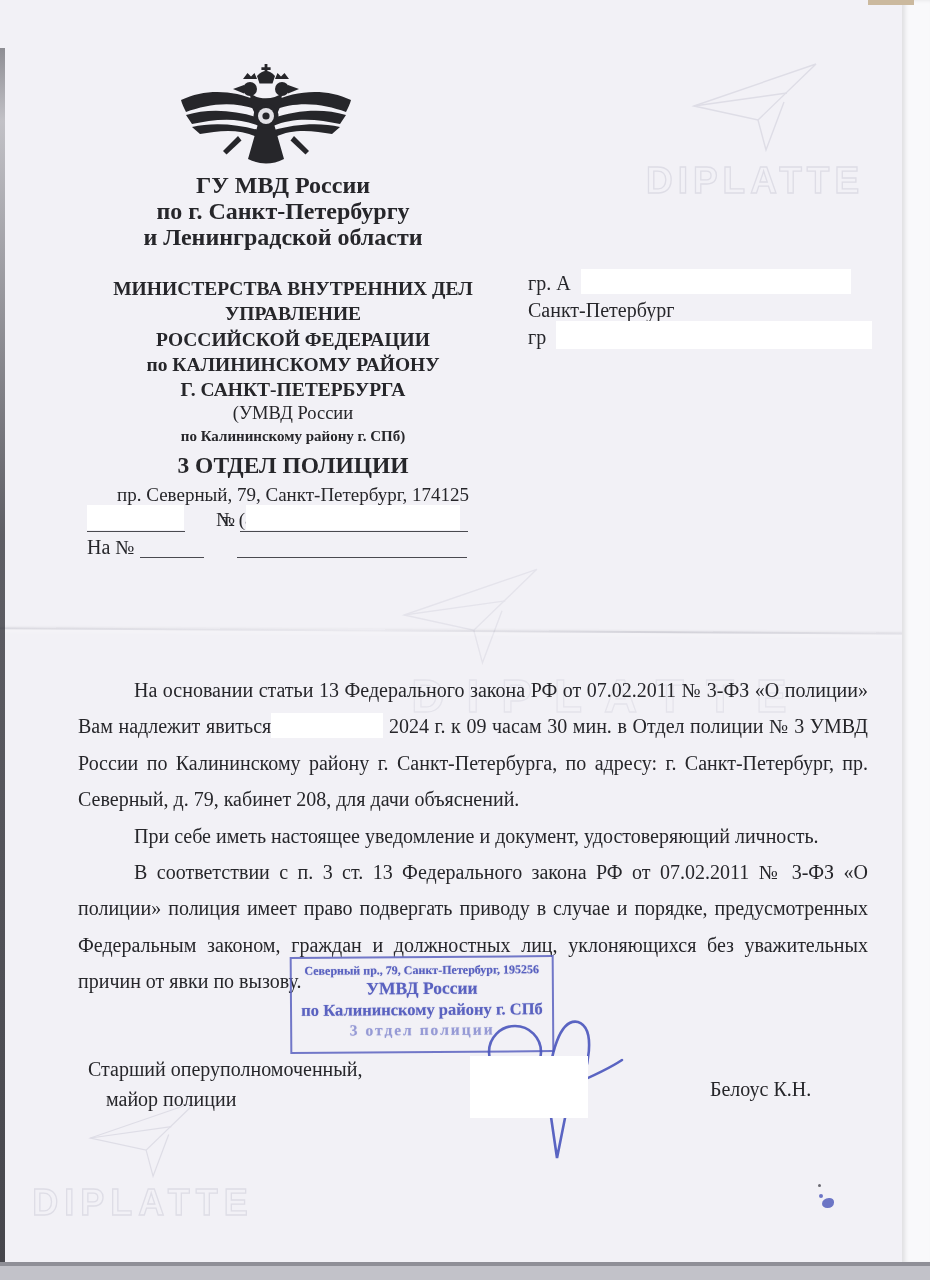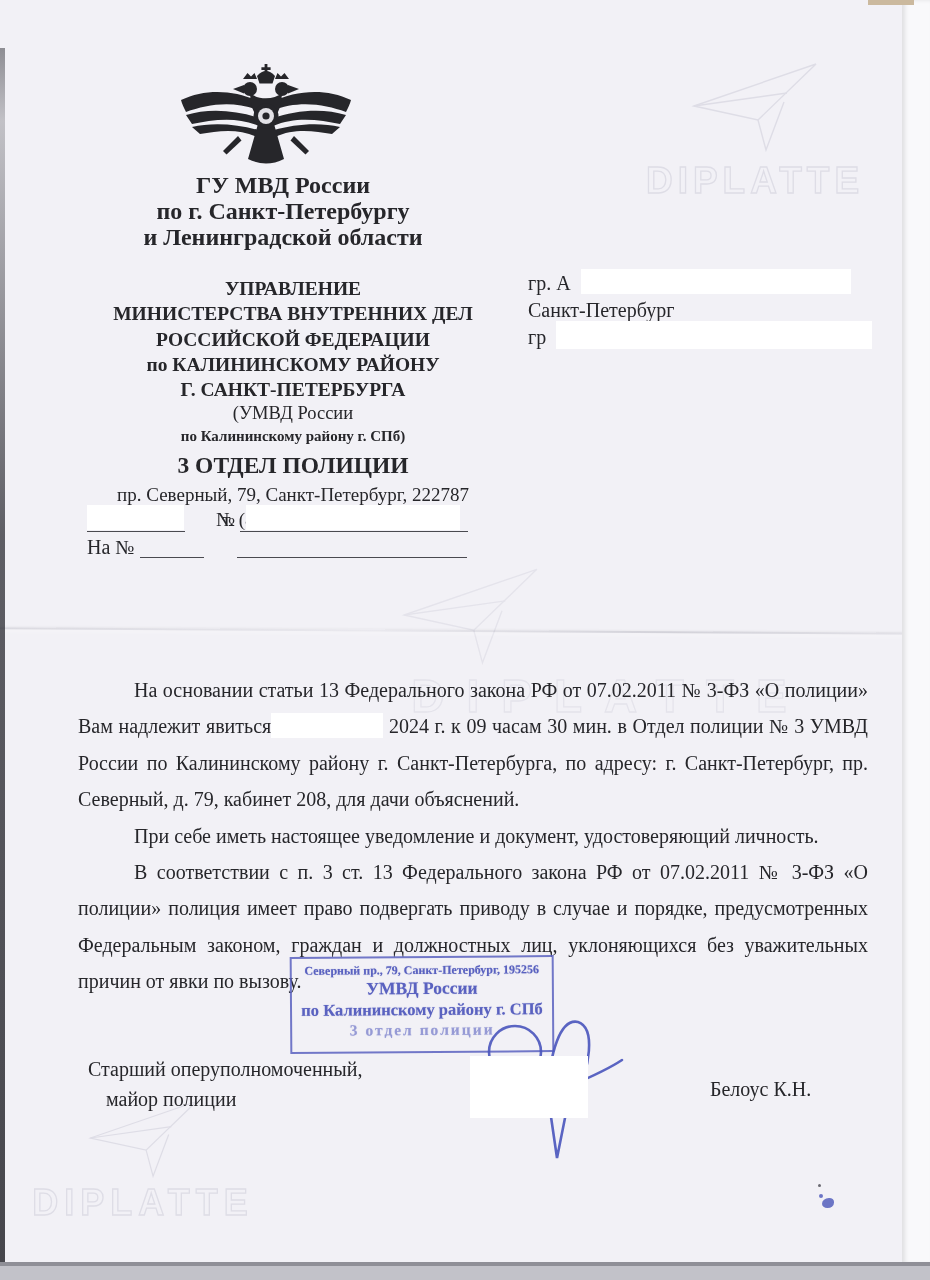--- a/index.html
+++ b/index.html
@@ -139,29 +139,29 @@
       <circle cx="88" cy="52" r="3.6" fill="var(--ink)"></circle>
     </svg>
 
     <div class="org-top">
       <div>ГУ МВД России</div>
       <div>по г. Санкт-Петербургу</div>
       <div>и Ленинградской области</div>
     </div>
 
     <div class="org-block">
+      <div class="l">МИНИСТЕРСТВА ВНУТРЕННИХ ДЕЛ</div>
       <div class="l">УПРАВЛЕНИЕ</div>
-      <div class="l">МИНИСТЕРСТВА ВНУТРЕННИХ ДЕЛ</div>
       <div class="l">РОССИЙСКОЙ ФЕДЕРАЦИИ</div>
       <div class="l">по КАЛИНИНСКОМУ РАЙОНУ</div>
       <div class="l">Г. САНКТ-ПЕТЕРБУРГА</div>
       <div class="l-small">(УМВД России</div>
       <div class="l-small2">по Калининскому району г. СПб)</div>
       <div class="dept">3 ОТДЕЛ ПОЛИЦИИ</div>
-      <div class="addr">пр. Северный, 79, Санкт-Петербург, 222787</div>
+      <div class="addr">пр. Северный, 79, Санкт-Петербург, 174125</div>
       <div class="phone">т. (812) 573-07-65</div>
     </div>
 
     <div class="rule" style="left:87px;top:506px;width:98px;height:26px;"></div>
     <div class="redact" style="left:87px;top:505px;width:97px;height:25px;"></div>
     <div class="refline" style="left:216px;top:508px;">№</div>
     <div class="rule" style="left:240px;top:506px;width:228px;height:26px;"></div>
     <div class="redact" style="left:246px;top:505px;width:214px;height:25px;"></div>
     <div class="refline" style="left:87px;top:536px;">На №</div>
     <div class="rule" style="left:140px;top:534px;width:64px;height:24px;"></div>

